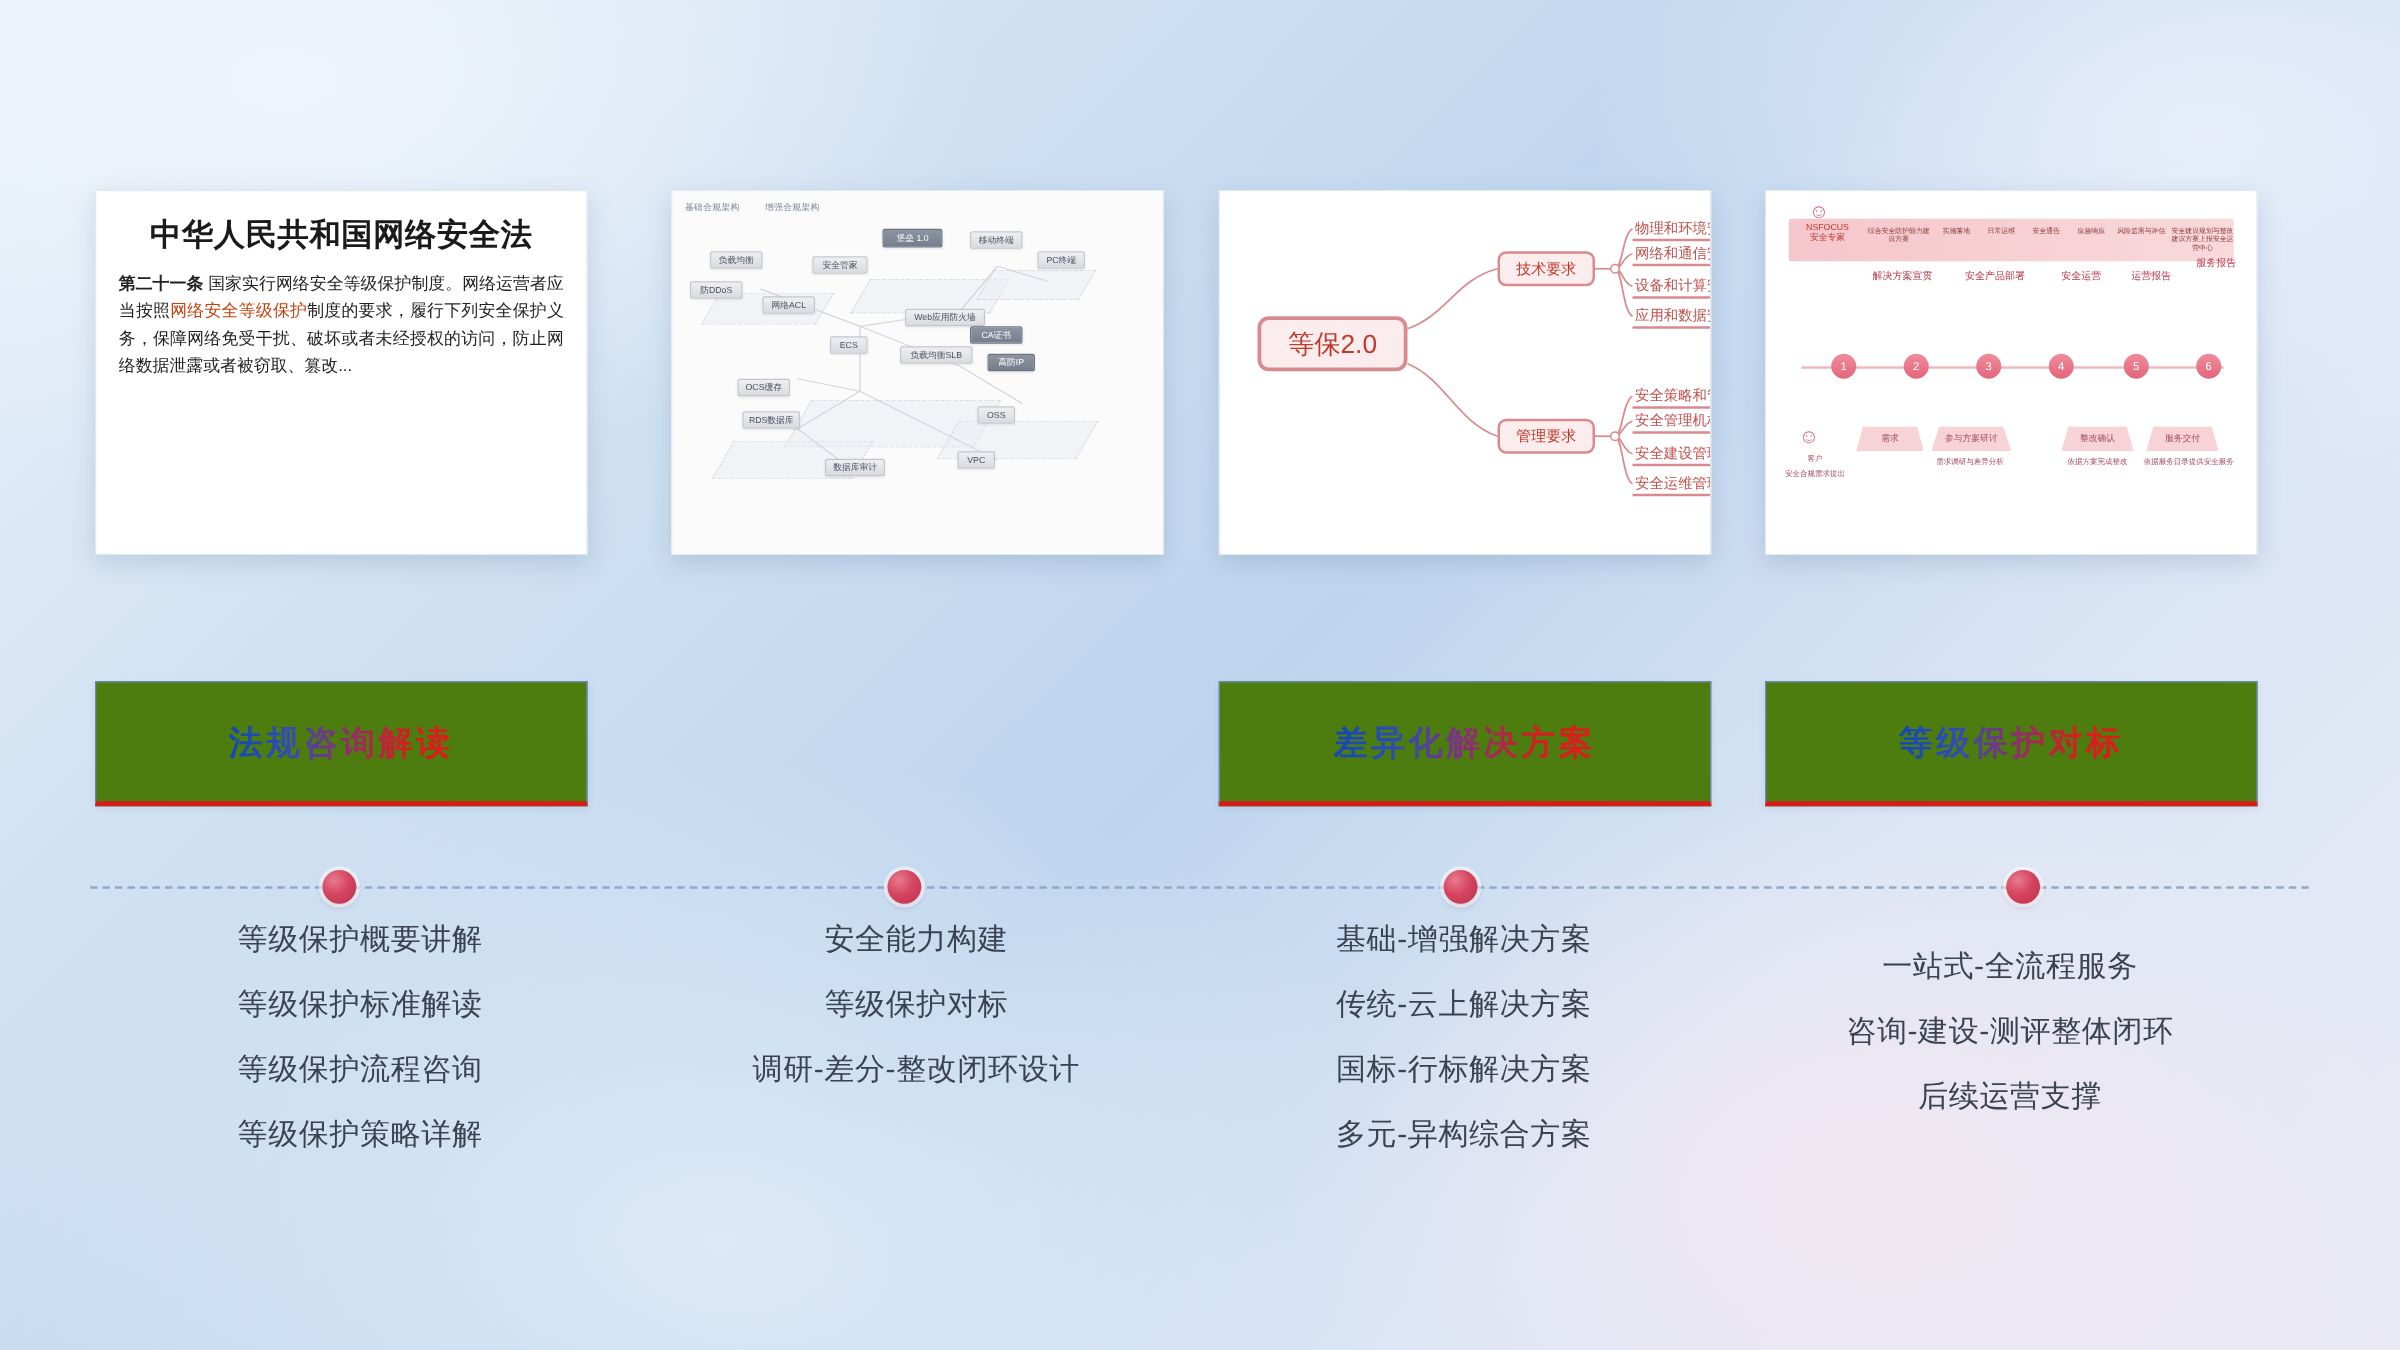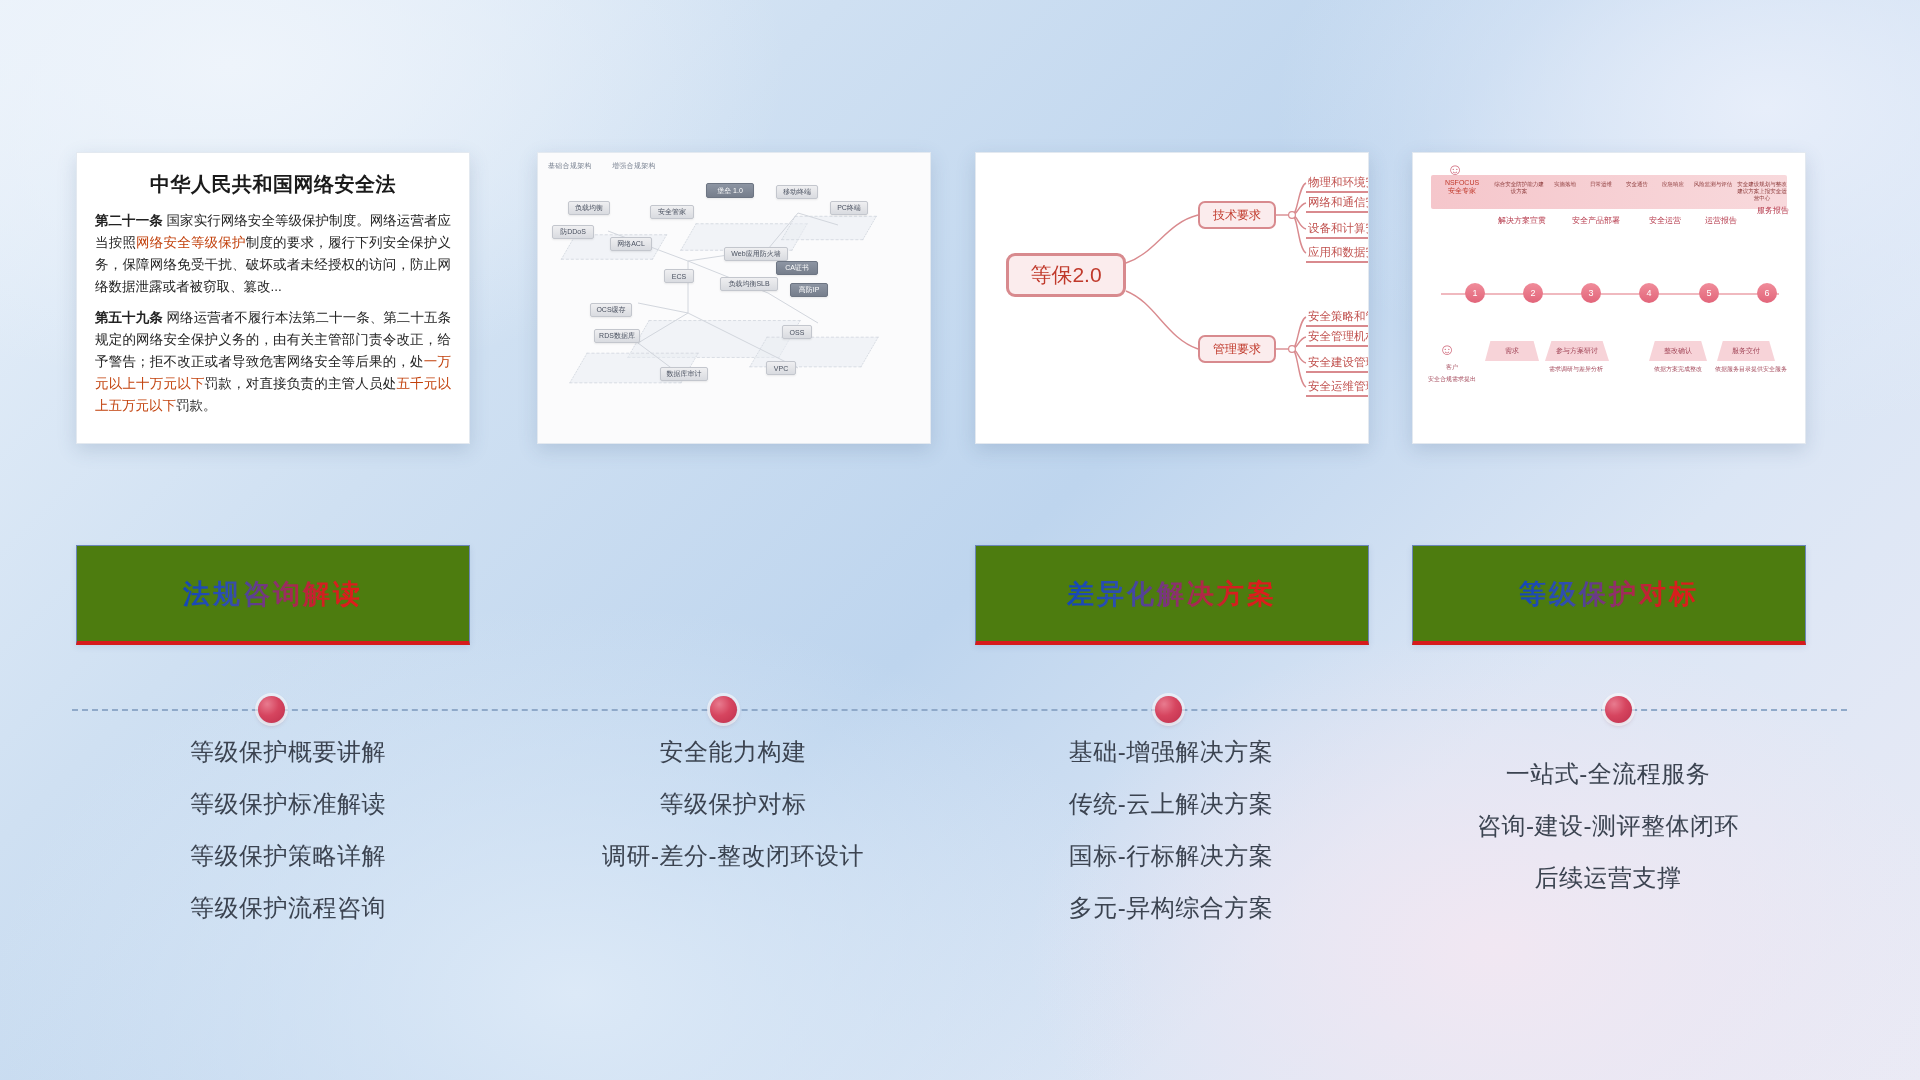--- a/index.html
+++ b/index.html
@@ -26,21 +26,21 @@
     overflow:hidden;
   }
   .card.c1{left:76px;}
   .card.c2{left:537px;}
   .card.c3{left:975px;}
   .card.c4{left:1412px;}
 
   
   .law{padding:14px 18px 10px 18px;box-sizing:border-box;height:100%;}
   .law h3{
-    margin:4px 0 12px 0;text-align:center;font-size:20px;font-weight:700;color:#1a1a1a;
+    margin:4px 0 12px 0;text-align:center;font-size:25px;font-weight:700;color:#1a1a1a;
     font-family:Liberation Sans, sans-serif;letter-spacing:.5px;
   }
   .law p{margin:0 0 10px 0;font-size:13.5px;line-height:1.62;color:#222;text-align:justify;}
   .law b{font-weight:700;}
   .law .red{color:#c2410c;}
 
   
   .arch{position:relative;width:100%;height:100%;background:#fbfbfc;}
   .arch .tag{position:absolute;font-size:7px;color:#7a8392;letter-spacing:.3px;}
   .arch .node{
@@ -139,23 +139,20 @@
 
 <div class="stage">
 
   <div class="cards">
 
     <div class="card c1">
       <div class="law">
         <h3>中华人民共和国网络安全法</h3>
         <p>
           <b>第二十一条</b><span> 国家实行网络安全等级保护制度。网络运营者应当按照</span><span class="red">网络安全等级保护</span><span>制度的要求，履行下列安全保护义务，保障网络免受干扰、破坏或者未经授权的访问，防止网络数据泄露或者被窃取、篡改...</span>
-        </p>
-        <p>
-          <b>第五十九条</b><span> 网络运营者不履行本法第二十一条、第二十五条规定的网络安全保护义务的，由有关主管部门责令改正，给予警告；拒不改正或者导致危害网络安全等后果的，处</span><span class="red">一万元以上十万元以下</span><span>罚款，对直接负责的主管人员处</span><span class="red">五千元以上五万元以下</span><span>罚款。</span>
         </p>
       </div>
     </div>
 
     <div class="card c2">
       <div class="arch">
         <div class="tag" style="left:10px;top:8px">基础合规架构</div>
         <div class="tag" style="left:74px;top:8px">增强合规架构</div>
 
         <div class="plate" style="left:30px;top:70px;width:90px;height:46px"></div>
@@ -312,22 +309,22 @@
     <div class="bullet b1"></div>
     <div class="bullet b2"></div>
     <div class="bullet b3"></div>
     <div class="bullet b4"></div>
   </div>
 
   <div class="lists">
     <div class="col l1">
       <div class="it">等级保护概要讲解</div>
       <div class="it">等级保护标准解读</div>
+      <div class="it">等级保护流程咨询</div>
       <div class="it">等级保护策略详解</div>
-      <div class="it">等级保护流程咨询</div>
     </div>
     <div class="col l2">
       <div class="it">安全能力构建</div>
       <div class="it">等级保护对标</div>
       <div class="it">调研-差分-整改闭环设计</div>
     </div>
     <div class="col l3">
       <div class="it">基础-增强解决方案</div>
       <div class="it">传统-云上解决方案</div>
       <div class="it">国标-行标解决方案</div>

